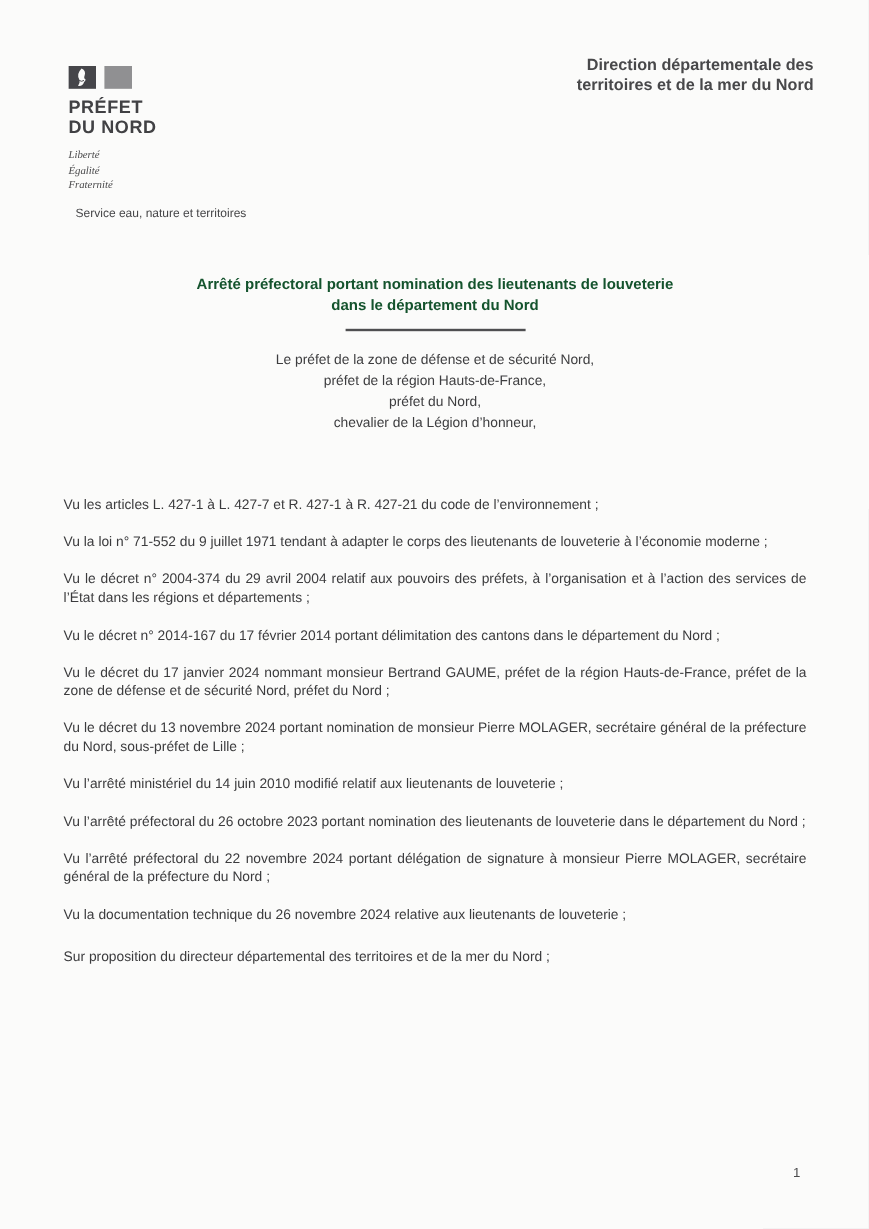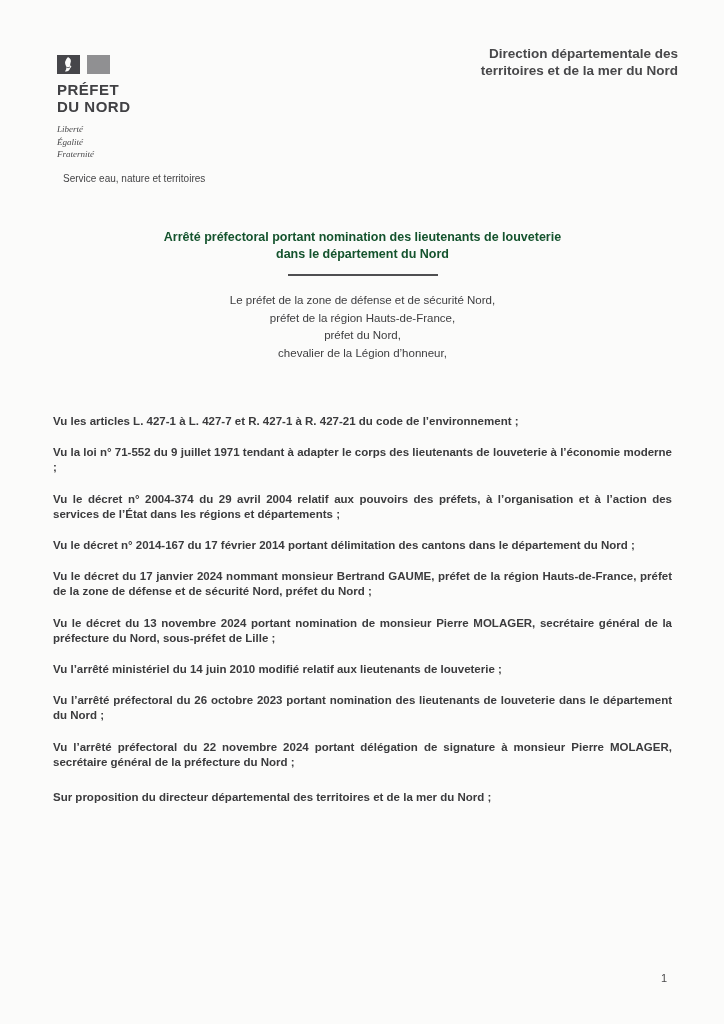--- a/index.html
+++ b/index.html
@@ -22,21 +22,21 @@
     position:absolute;top:46px;right:46px;width:310px;
     text-align:right;font-weight:bold;font-size:13.5px;line-height:16.5px;color:#48484a;
   }
   .service{position:absolute;left:63px;top:173px;font-size:10px;color:#454547;}
 
   
   .main{position:absolute;left:53px;right:52px;top:229px;}
   .doc-title{text-align:center;font-weight:bold;font-size:12.5px;line-height:16.5px;color:#14532d;}
   .title-rule{width:150px;border:none;border-top:2px solid #4f4f51;margin:12px auto 0 auto;}
   .preamble{margin-top:16px;text-align:center;font-size:11.5px;line-height:17.5px;color:#3d3d3f;}
-  .paragraphs{margin-top:52px;font-size:11.5px;line-height:15.2px;color:#3b3b3d;font-weight:bold;}
+  .paragraphs{margin-top:52px;font-size:11.5px;line-height:15.2px;color:#3b3b3d;}
   .paragraphs p{margin:0 0 16px 0;text-align:justify;}
   .paragraphs p:last-child{margin-top:20px;}
 
   .page-number{position:absolute;right:57px;bottom:40px;font-size:11px;color:#4a4a4c;}
 </style>
 </head>
 <body>
 
 <div class="page">
 
@@ -80,19 +80,20 @@
     <div class="paragraphs">
         <p>Vu les articles L. 427-1 à L. 427-7 et R. 427-1 à R. 427-21 du code de l’environnement ;</p>
         <p>Vu la loi n° 71-552 du 9 juillet 1971 tendant à adapter le corps des lieutenants de louveterie à l’économie moderne ;</p>
         <p>Vu le décret n° 2004-374 du 29 avril 2004 relatif aux pouvoirs des préfets, à l’organisation et à l’action des services de l’État dans les régions et départements ;</p>
         <p>Vu le décret n° 2014-167 du 17 février 2014 portant délimitation des cantons dans le département du Nord ;</p>
         <p>Vu le décret du 17 janvier 2024 nommant monsieur Bertrand GAUME, préfet de la région Hauts-de-France, préfet de la zone de défense et de sécurité Nord, préfet du Nord ;</p>
         <p>Vu le décret du 13 novembre 2024 portant nomination de monsieur Pierre MOLAGER, secrétaire général de la préfecture du Nord, sous-préfet de Lille ;</p>
         <p>Vu l’arrêté ministériel du 14 juin 2010 modifié relatif aux lieutenants de louveterie ;</p>
         <p>Vu l’arrêté préfectoral du 26 octobre 2023 portant nomination des lieutenants de louveterie dans le département du Nord ;</p>
         <p>Vu l’arrêté préfectoral du 22 novembre 2024 portant délégation de signature à monsieur Pierre MOLAGER, secrétaire général de la préfecture du Nord ;</p>
+        <p>Vu la documentation technique du 26 novembre 2024 relative aux lieutenants de louveterie ;</p>
         <p>Sur proposition du directeur départemental des territoires et de la mer du Nord ;</p>
       </div>
   </div>
 
   <div class="page-number">1</div>
 
 </div>
 
 </body></html>

